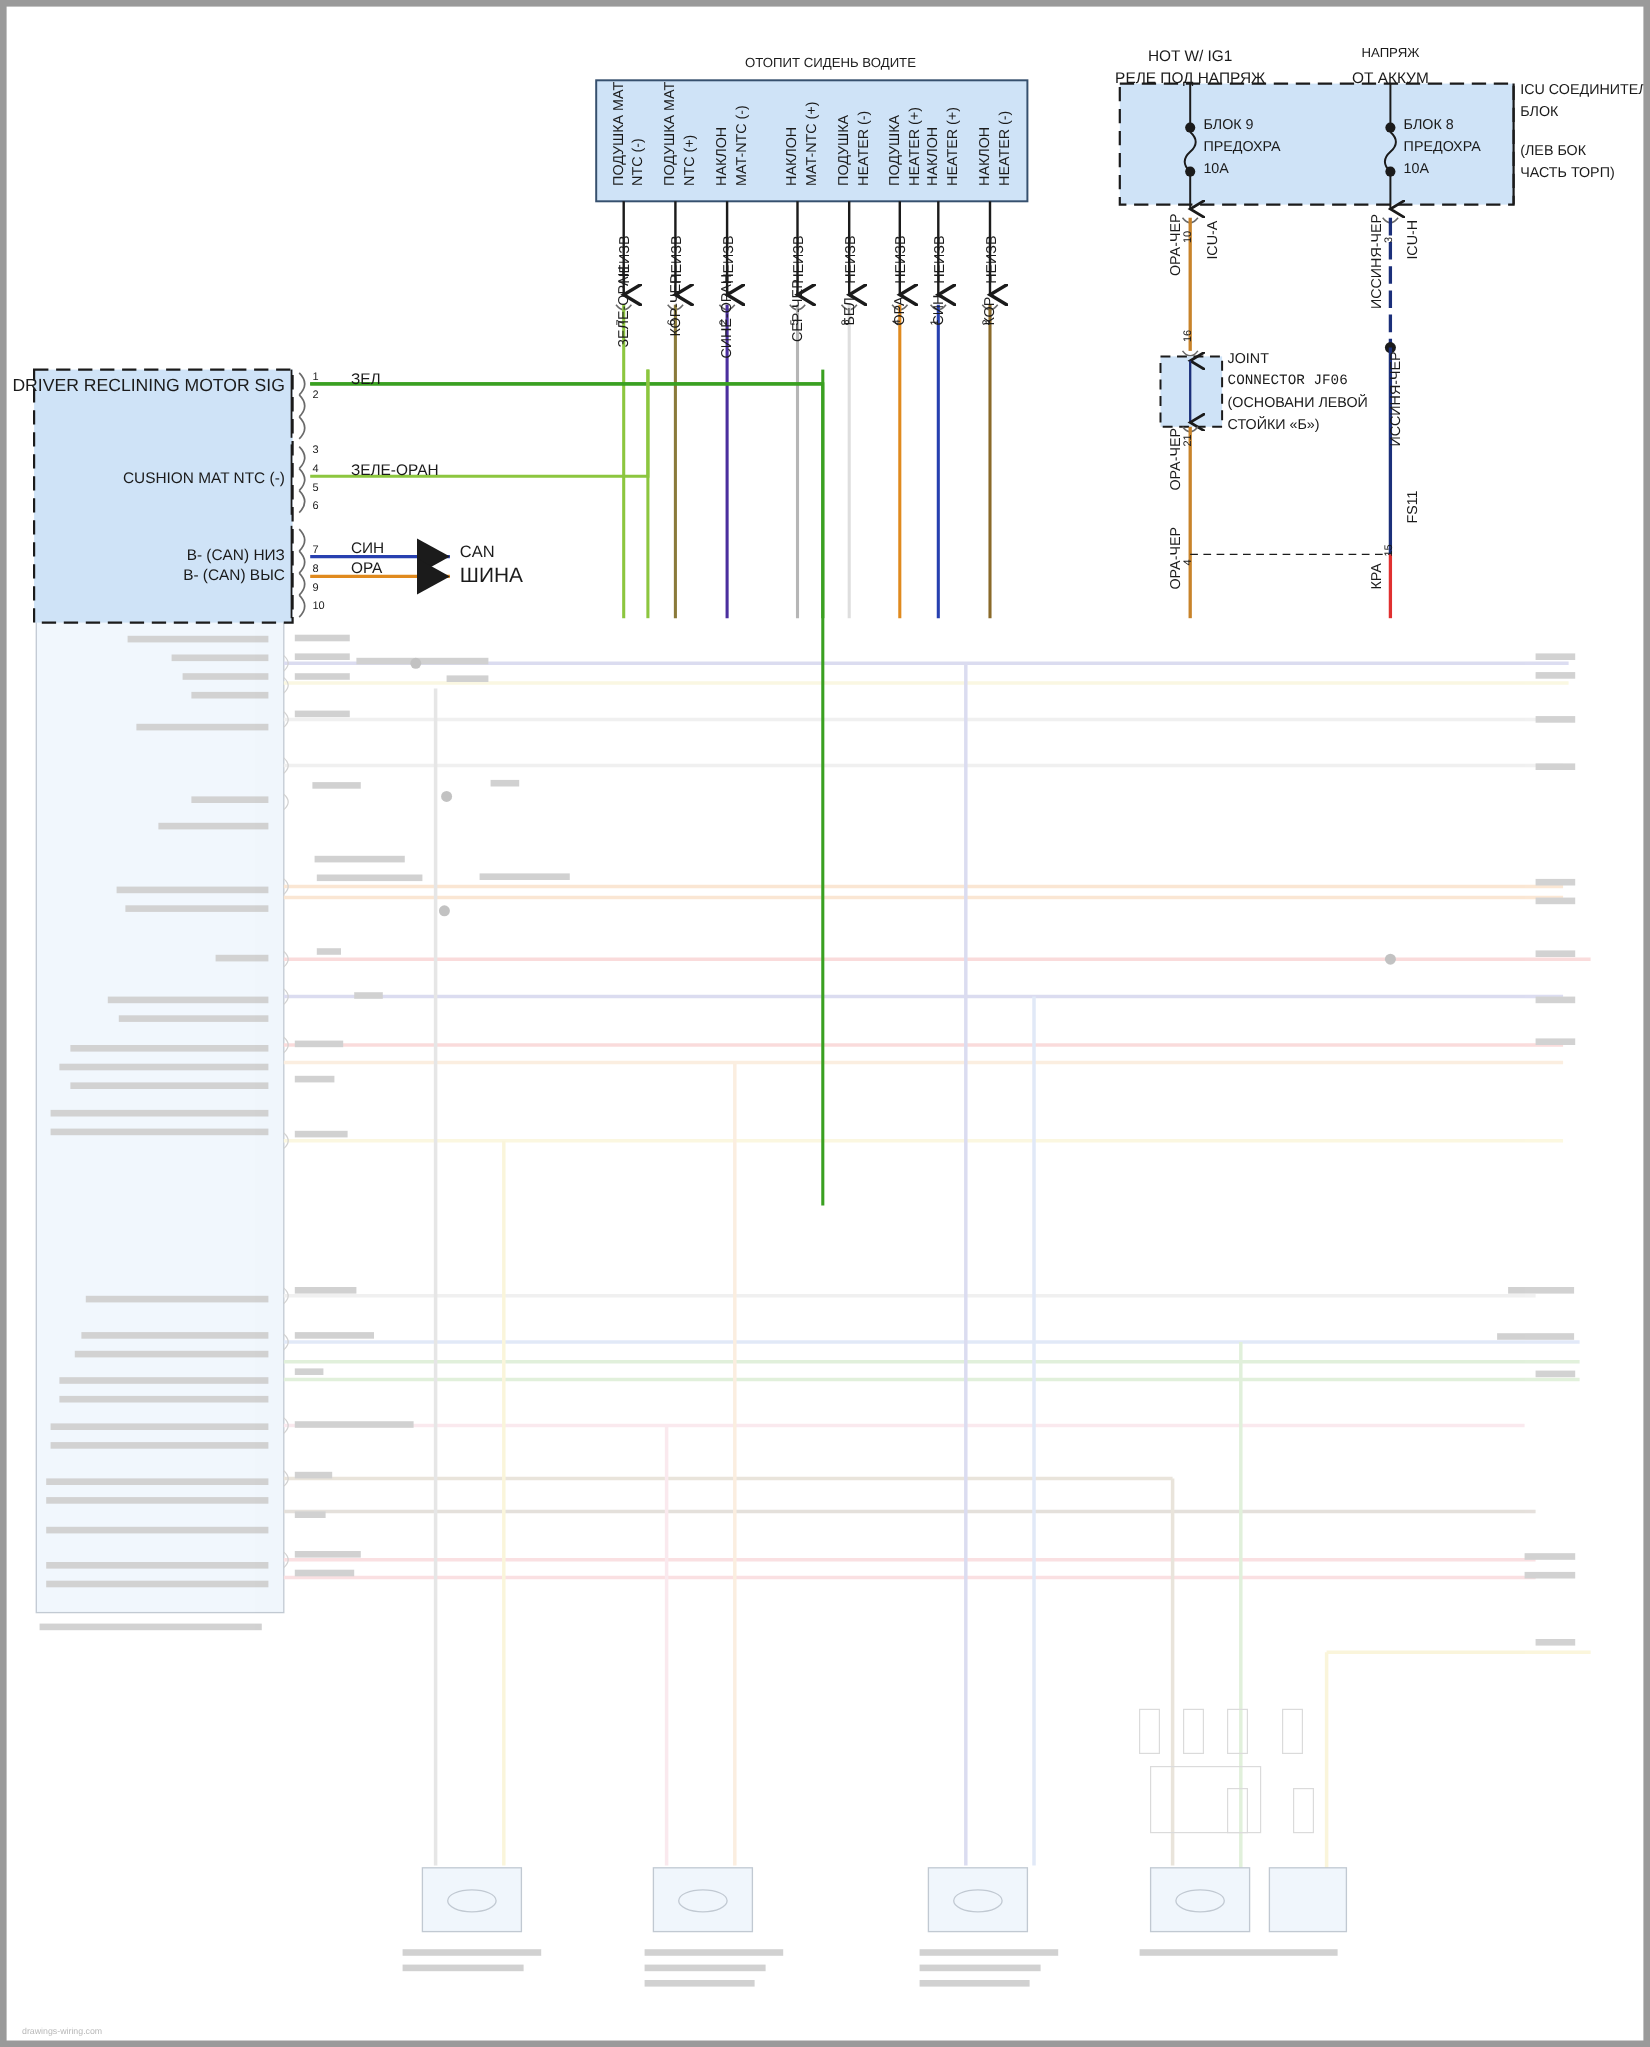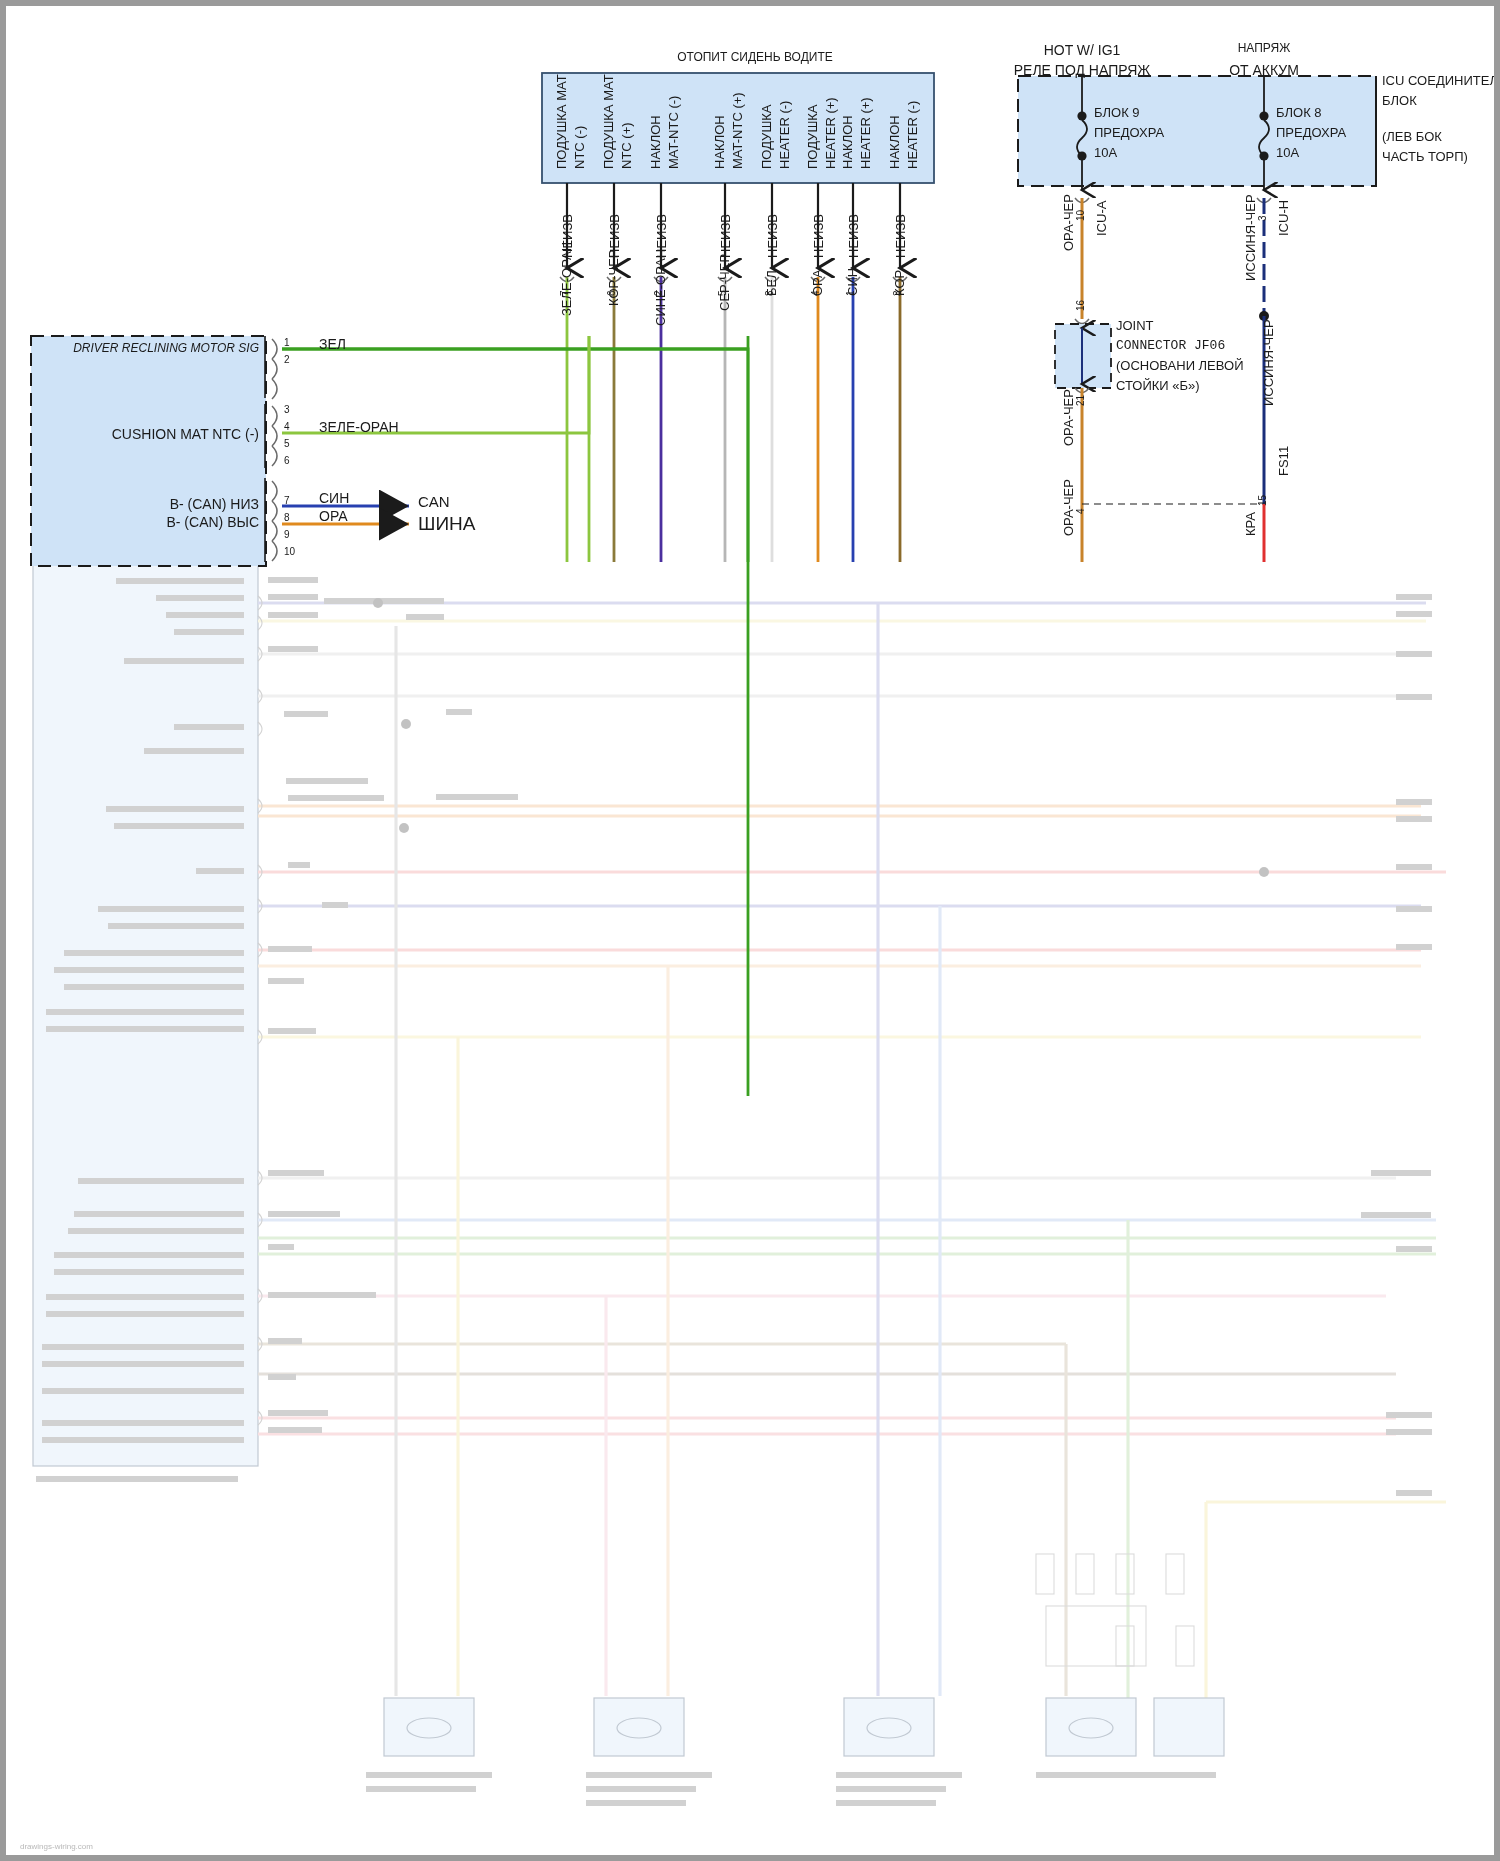--- a/index.html
+++ b/index.html
@@ -395,21 +395,21 @@
   <div class="lbl" style="left:1110px;top:373px;">СТОЙКИ «Б»)</div>
 
   <div class="vert tiny" style="left:1251px;top:215px;">3</div>
   <div class="vert" style="left:1270px;top:230px;">ICU-H</div>
   <div class="vert" style="left:1237px;top:275px;">ИССИНЯ-ЧЕР</div>
   <div class="vert" style="left:1255px;top:400px;">ИССИНЯ-ЧЕР</div>
   <div class="vert tiny" style="left:1251px;top:500px;">15</div>
   <div class="vert" style="left:1270px;top:470px;">FS11</div>
   <div class="vert" style="left:1237px;top:530px;">КРА</div>
 
-  <div class="lbl r" style="left:253px;top:336px;font-size:12px;font-style:italic;">DRIVER RECLINING MOTOR SIG</div>
+  <div class="lbl r" style="left:253px;top:336px;font-size:16px;">DRIVER RECLINING MOTOR SIG</div>
   <div class="lbl r" style="left:253px;top:420px;font-size:14px;">CUSHION MAT NTC (-)</div>
   <div class="lbl r" style="left:253px;top:490px;font-size:14px;padding-left:13px;">B- (CAN) НИЗ</div>
   <div class="lbl r" style="left:253px;top:508px;font-size:14px;">B- (CAN) ВЫС</div>
 
   <div class="lbl tiny" style="left:278px;top:331px;">1</div>
   <div class="lbl tiny" style="left:278px;top:348px;">2</div>
   <div class="lbl tiny" style="left:278px;top:398px;">3</div>
   <div class="lbl tiny" style="left:278px;top:415px;">4</div>
   <div class="lbl tiny" style="left:278px;top:432px;">5</div>
   <div class="lbl tiny" style="left:278px;top:449px;">6</div>

